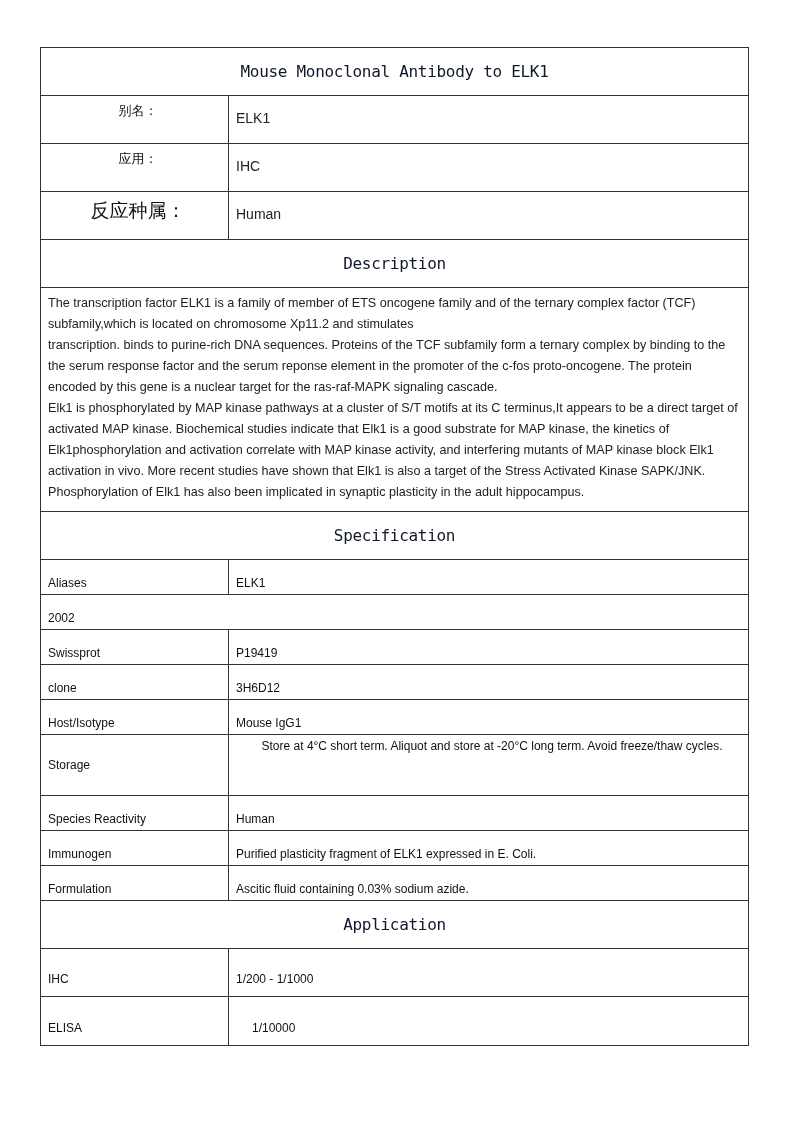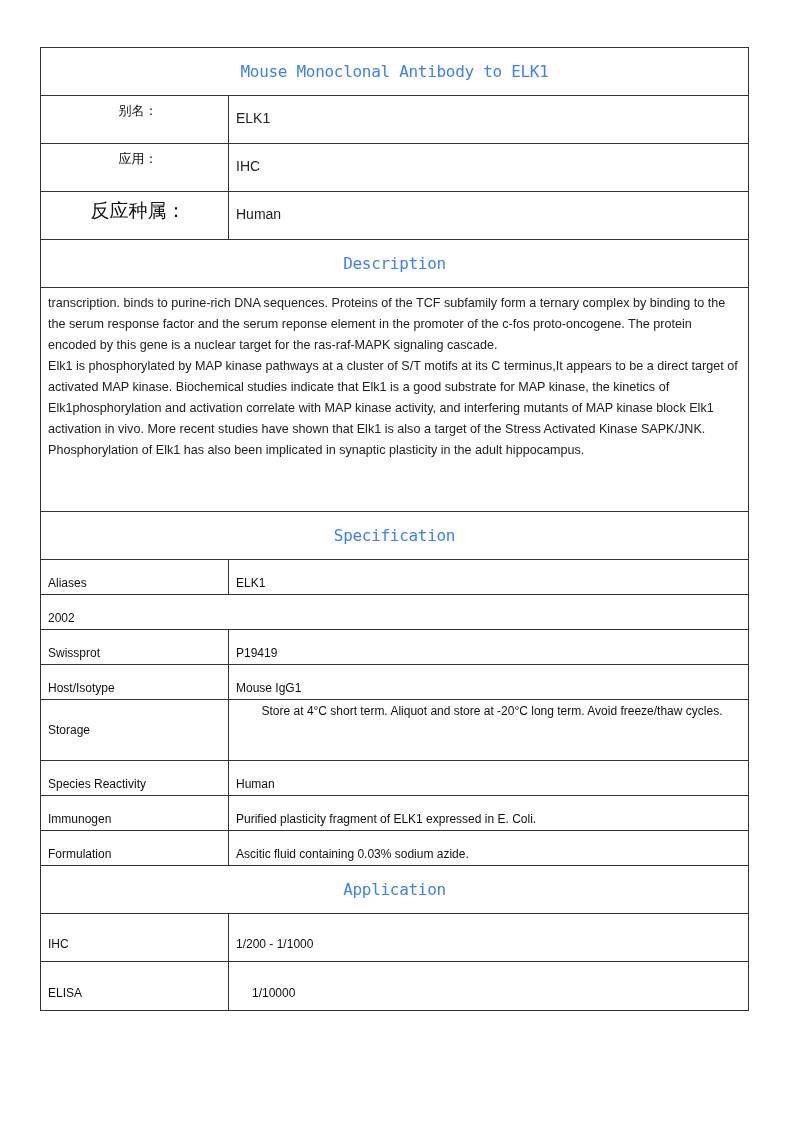--- a/index.html
+++ b/index.html
@@ -1,21 +1,21 @@
 <!DOCTYPE html>
 <html><head>
   <meta charset="utf-8">
   <style>
     html, body { margin: 0; padding: 0; background: #ffffff; }
     body { width: 794px; height: 1123px; position: relative; font-family: "Liberation Sans", "DejaVu Sans", sans-serif; color: #111; }
     .sheet { position: absolute; left: 40px; top: 47px; width: 707px; border: 1px solid #333; border-collapse: collapse; }
     .row { display: flex; border-bottom: 1px solid #333; box-sizing: border-box; }
     .row:last-child { border-bottom: none; gap: 16px; }
     .title-row { height: 48px; align-items: center; justify-content: center; }
-    .title { font-family: "DejaVu Sans Mono", "Liberation Mono", monospace; font-size: 16px; color: #3b82f6; letter-spacing: -0.3px; }
+    .title { font-family: "DejaVu Sans Mono", "Liberation Mono", monospace; font-size: 16px; color: #0f172a; letter-spacing: -0.3px; }
     .k { width: 188px; border-right: 1px solid #333; box-sizing: border-box; padding-left: 7px; font-size: 12px; color: #111; text-align: center; }
     .v { flex: 1; padding-left: 7px; font-size: 12px; color: #111; }
     .info-row { height: 48px; }
     .info-row .k { padding-top: 6px; font-size: 13px; }
     .info-row .k.big { font-size: 19px; }
     .info-row .v { padding-top: 14px; font-size: 14px; color: #222; }
     .desc { padding: 5px 7px 6px 7px; font-size: 12.6px; line-height: 21px; color: #222; height: 223px; box-sizing: border-box; }
     .desc p { margin: 0; }
     .spec-row { height: 35px; align-items: flex-end; }
     .spec-row .k, .spec-row .v { padding-bottom: 4px; height: 100%; display: flex; align-items: flex-end; }
@@ -44,38 +44,43 @@
   <div class="row info-row">
     <div class="k big">反应种属：</div>
     <div class="v">Human</div>
   </div>
 
   <div class="row title-row">
     <span class="title">Description</span>
   </div>
   <div class="row">
     <div class="desc">
+      <p>The transcription factor ELK1 is a family of member of ETS oncogene family and of the ternary complex factor (TCF) subfamily,which is located on chromosome Xp11.2 and stimulates</p>
       <p>transcription. binds to purine-rich DNA sequences. Proteins of the TCF subfamily form a ternary complex by binding to the the serum response factor and the serum reponse element in the promoter of the c-fos proto-oncogene. The protein encoded by this gene is a nuclear target for the ras-raf-MAPK signaling cascade.</p>
       <p>Elk1 is phosphorylated by MAP kinase pathways at a cluster of S/T motifs at its C terminus,It appears to be a direct target of activated MAP kinase. Biochemical studies indicate that Elk1 is a good substrate for MAP kinase, the kinetics of Elk1phosphorylation and activation correlate with MAP kinase activity, and interfering mutants of MAP kinase block Elk1 activation in vivo. More recent studies have shown that Elk1 is also a target of the Stress Activated Kinase SAPK/JNK. Phosphorylation of Elk1 has also been implicated in synaptic plasticity in the adult hippocampus.</p>
     </div>
   </div>
 
   <div class="row title-row">
     <span class="title">Specification</span>
   </div>
   <div class="row spec-row">
     <div class="k">Aliases</div>
     <div class="v">ELK1</div>
   </div>
   <div class="row spec-row">
     <div class="v">2002</div>
   </div>
   <div class="row spec-row">
     <div class="k">Swissprot</div>
     <div class="v">P19419</div>
+  </div>
+  <div class="row spec-row">
+    <div class="k">clone</div>
+    <div class="v">3H6D12</div>
   </div>
   <div class="row spec-row">
     <div class="k">Host/Isotype</div>
     <div class="v">Mouse IgG1</div>
   </div>
   <div class="row spec-row tall">
     <div class="k">Storage</div>
     <div class="v">Store at 4°C short term. Aliquot and store at -20°C long term. Avoid freeze/thaw cycles.</div>
   </div>
   <div class="row spec-row">

